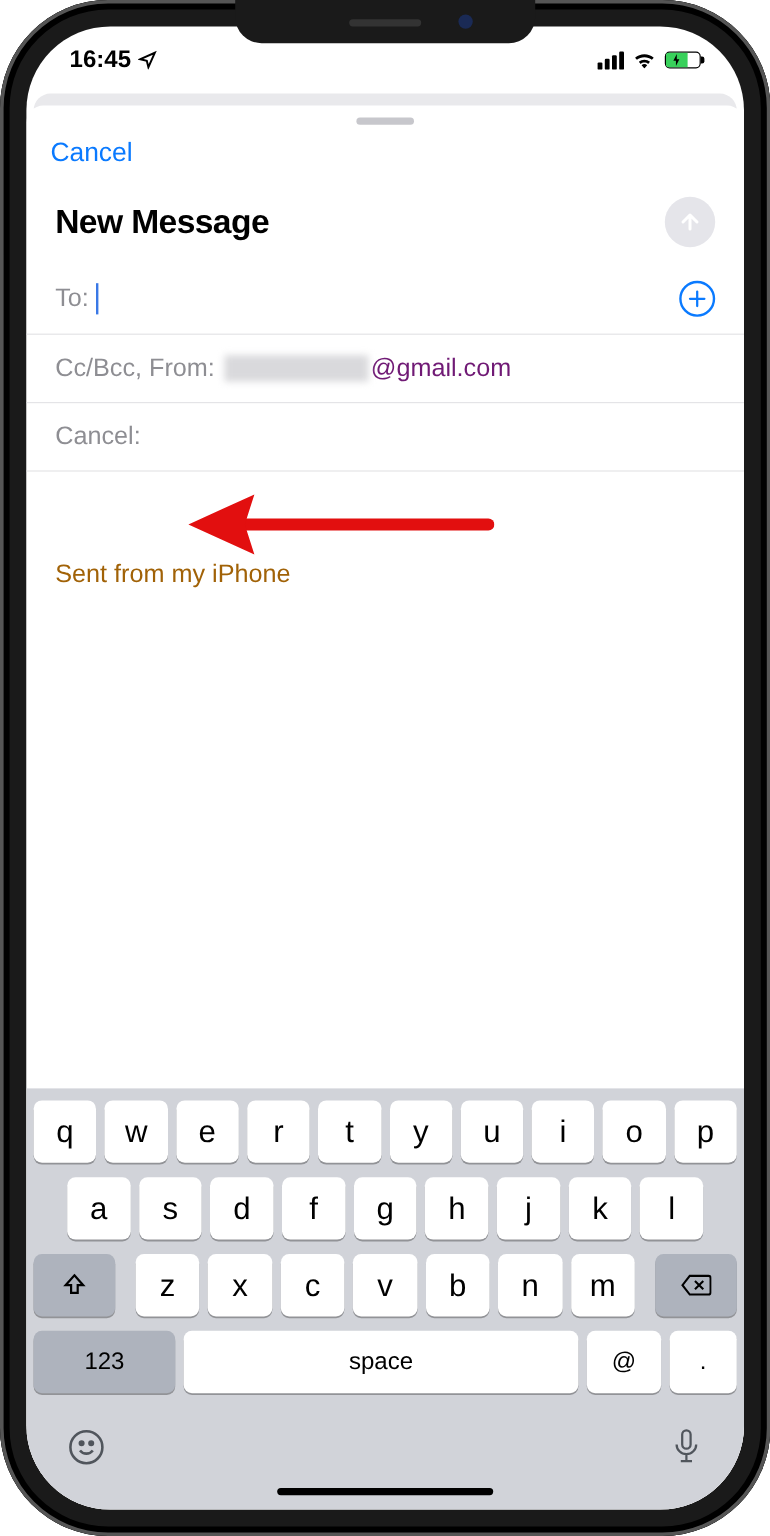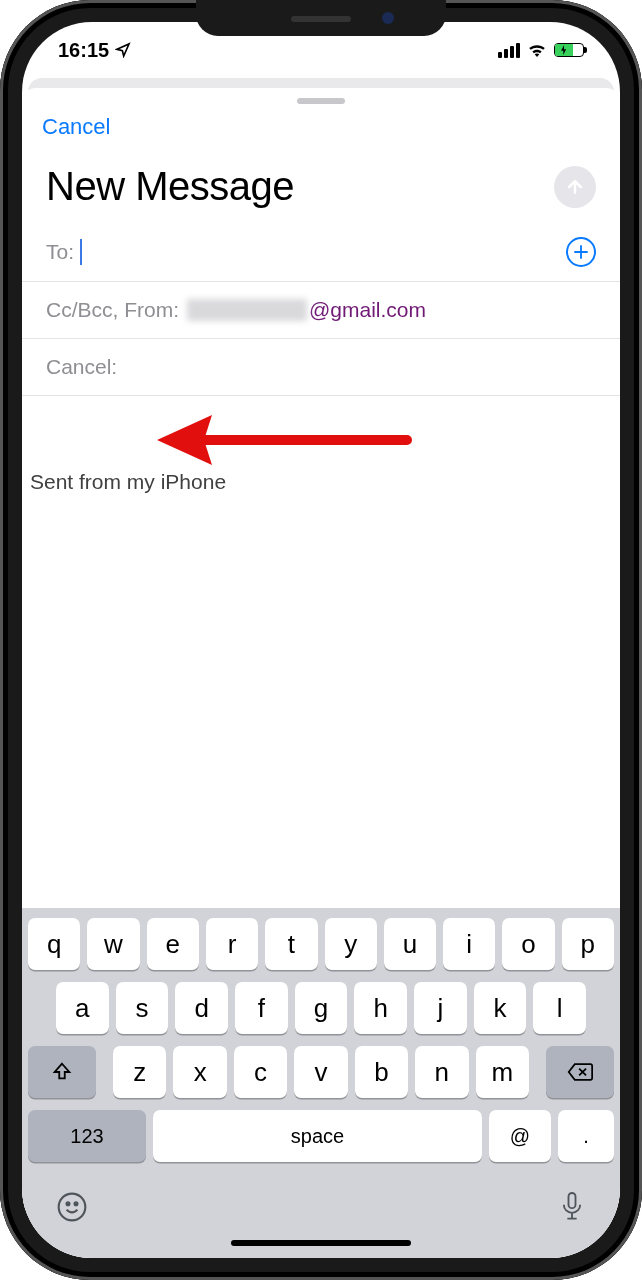--- a/index.html
+++ b/index.html
@@ -53,32 +53,32 @@
   
   .sheet-bg { height: 14px; background: #e9e9ec; margin: 0 6px; border-radius: 14px 14px 0 0; }
   .sheet {
     flex: 1; background: #fff; border-radius: 14px 14px 0 0;
     margin-top: -4px; position: relative; display: flex; flex-direction: column;
   }
   .grabber { width: 48px; height: 6px; background: #c7c7cc; border-radius: 4px; margin: 10px auto 0; }
   .top-bar { display: flex; justify-content: space-between; align-items: center; padding: 10px 20px 0; }
   .cancel { color: #0a7aff; font-size: 22px; font-weight: 400; }
   .title-row { display: flex; justify-content: space-between; align-items: center; padding: 24px 24px 14px; }
-  .title { font-size: 40px; font-weight: 400; letter-spacing: -0.5px; }
+  .title { font-size: 28px; font-weight: 700; letter-spacing: -0.5px; }
   .send-btn { width: 42px; height: 42px; border-radius: 50%; background: #e5e5ea; display:flex; align-items:center; justify-content:center; }
   .send-btn svg { width: 20px; height: 20px; }
 
   .field { border-bottom: 1px solid #e4e4e7; padding: 16px 24px; display:flex; align-items:center; font-size: 21px; color: #8e8e93; position: relative; }
   .field-label { margin-right: 6px; text-align: center; }
   .to-cursor { width: 2px; height: 26px; background: #3a78e6; }
   .add-contact { position: absolute; right: 24px; width: 30px; height: 30px; border: 2px solid #0a7aff; border-radius: 50%; color:#0a7aff; display:flex; align-items:center; justify-content:center; font-size:24px; line-height:0;}
   .blur-box { width: 120px; height: 22px; background: #d9d9dc; filter: blur(3px); margin: 0 2px; }
   .from-text { color: #701a75; }
 
-  .body-area { flex: 1; padding: 18px 8px; font-size: 21px; color:#404040; position: relative; }
+  .body-area { flex: 1; padding: 18px 24px; font-size: 21px; color:#a16207; position: relative; }
   .signature { margin-top: 56px; }
 
   
   .arrow-annot { position: absolute; left: 130px; top: 14px; }
 
   
   .keyboard { background: #d1d3d9; padding: 10px 6px 0; }
   .krow { display:flex; gap: 7px; margin-bottom: 12px; justify-content:center; }
   .key { background:#fff; border-radius: 7px; height:52px; flex:1; display:flex; align-items:center; justify-content:center; font-size:26px; color:#000; box-shadow: 0 1.5px 0 rgba(0,0,0,0.3); }
   .krow.r2 { padding: 0 28px; }
@@ -100,21 +100,21 @@
 </head>
 <body>
 
 <div class="device">
 
   <div class="notch"></div>
   <div class="screen">
 
     <div class="status-bar">
       <div class="status-left">
-        <span>16:15</span>
+        <span>16:45</span>
         <svg width="16" height="16" viewBox="0 0 24 24" fill="none" stroke="#000" stroke-width="2.5">
             <path d="M3 11l18-8-8 18-2-8-8-2z"></path>
           </svg>
       </div>
       <div class="status-right">
         <div class="signal-bars">
             <span></span>
             <span></span>
             <span></span>
             <span></span>

